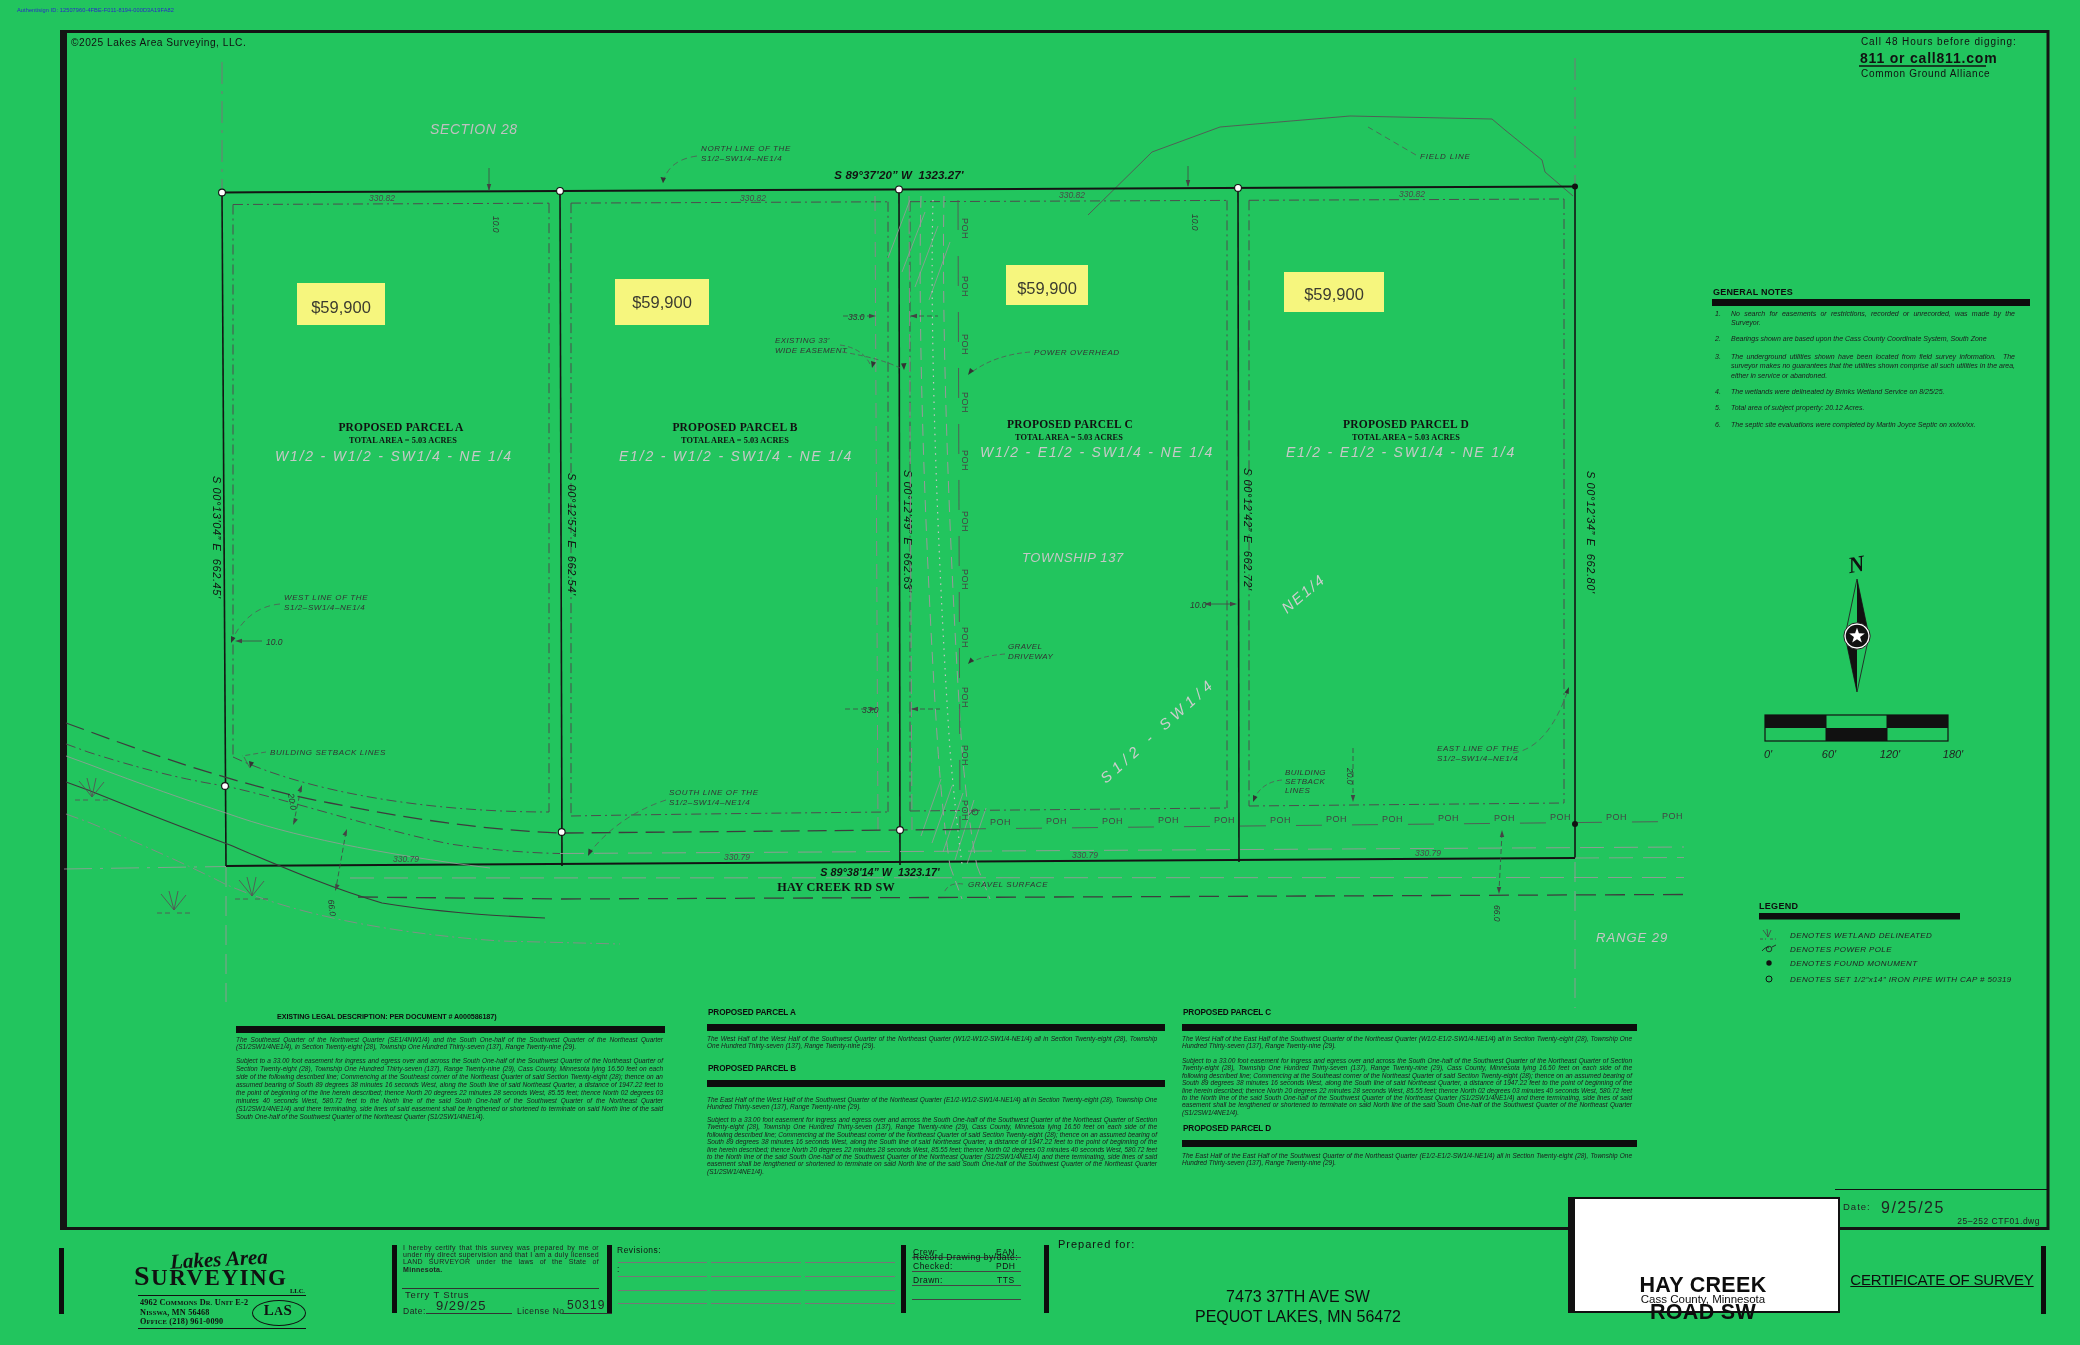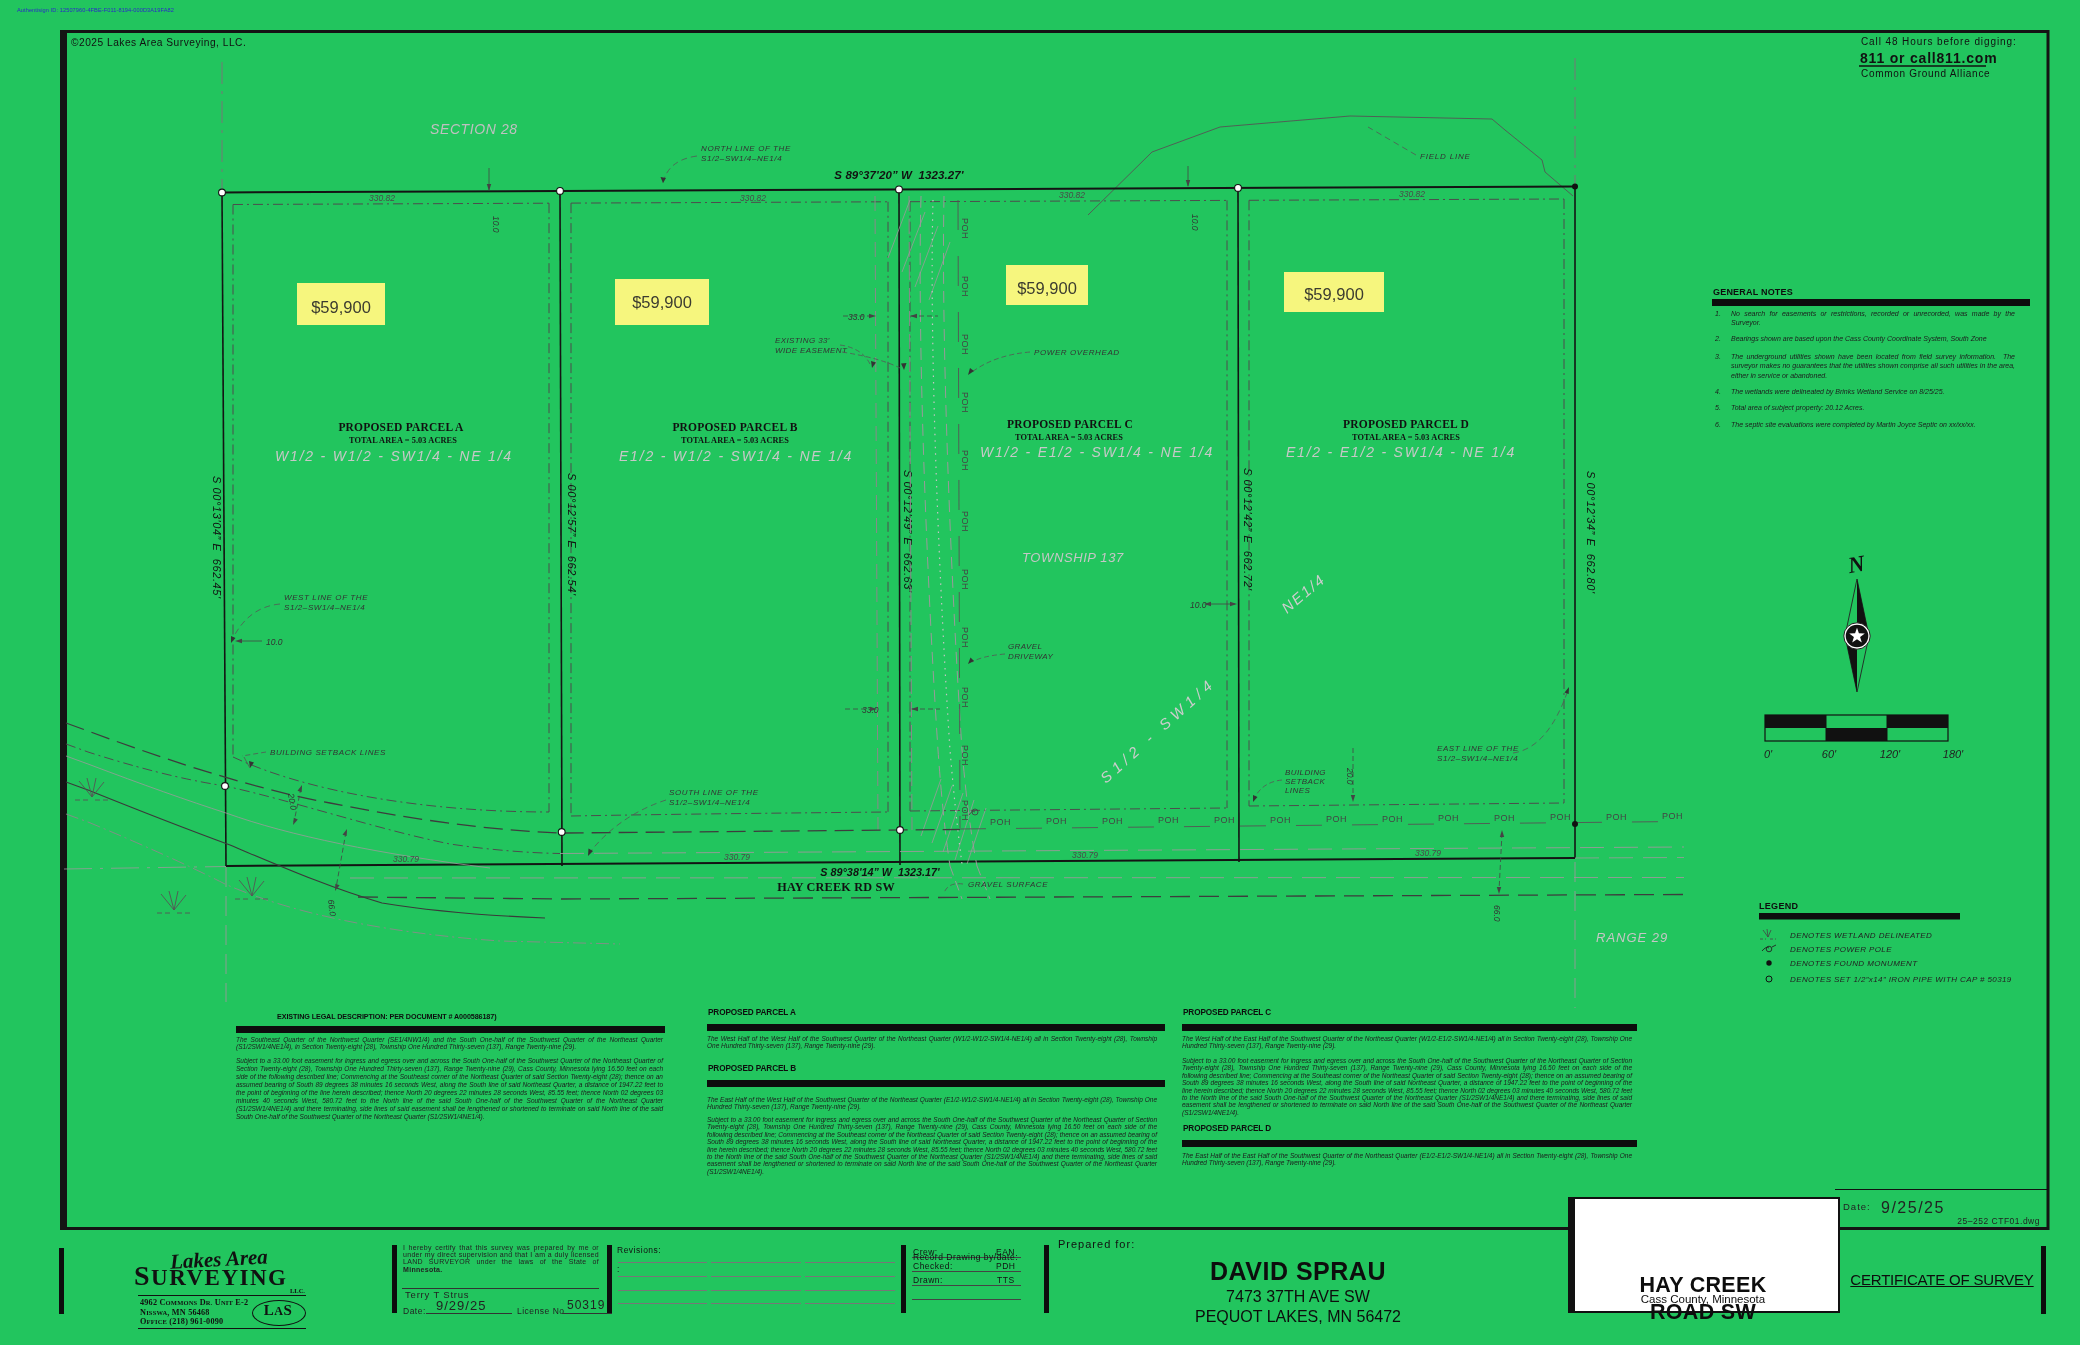--- a/index.html
+++ b/index.html
@@ -650,21 +650,20 @@
 <div class="abs" style="left:997px;top:1275px;font:8.5px 'Liberation Sans',sans-serif;color:#111;letter-spacing:0.5px;">TTS</div>
 <div class="abs" style="left:912px;top:1285px;width:109px;height:1px;background:#444;"></div>
 
 <div class="abs" style="left:913px;top:1252px;font:8.5px 'Liberation Sans',sans-serif;color:#111;letter-spacing:0.5px;">Record Drawing by/date:</div>
 <div class="abs" style="left:912px;top:1299px;width:109px;height:1px;background:#444;"></div>
 
 <div class="vbar" style="left:1044px;top:1245px;height:68px;"></div>
 
 <div class="abs" style="left:1058px;top:1195px;font:11px 'Liberation Sans',sans-serif;color:#111;letter-spacing:1px;margin-top:43px;">Prepared for:</div>
 
-<div class="abs" style="left:1098px;top:1257px;width:400px;text-align:center;font:bold 25px 'Liberation Sans',sans-serif;color:#0d0d0d;letter-spacing:0.5px;">DAVID SPRAU</div>
 
 <div class="abs" style="left:1098px;top:1288px;width:400px;text-align:center;font:16px 'Liberation Sans',sans-serif;color:#0d0d0d;">7473 37TH AVE SW</div>
 
 <div class="abs" style="left:1098px;top:1308px;width:400px;text-align:center;font:16px 'Liberation Sans',sans-serif;color:#0d0d0d;">PEQUOT LAKES, MN 56472</div>
 
 <div class="abs" style="left:1568px;top:1197px;width:263px;height:112px;background:#fff;border:2px solid #111;border-left:7px solid #111;"></div>
 
 <div class="abs" style="left:1575px;top:1272px;width:256px;text-align:center;font:bold 21.5px/27px 'Liberation Sans',sans-serif;color:#0d0d0d;letter-spacing:0.3px;">HAY CREEK<br>ROAD SW</div>
 
 <div class="abs" style="left:1575px;top:1293px;width:256px;text-align:center;font:11.5px 'Liberation Sans',sans-serif;color:#0d0d0d;">Cass County, Minnesota</div>

